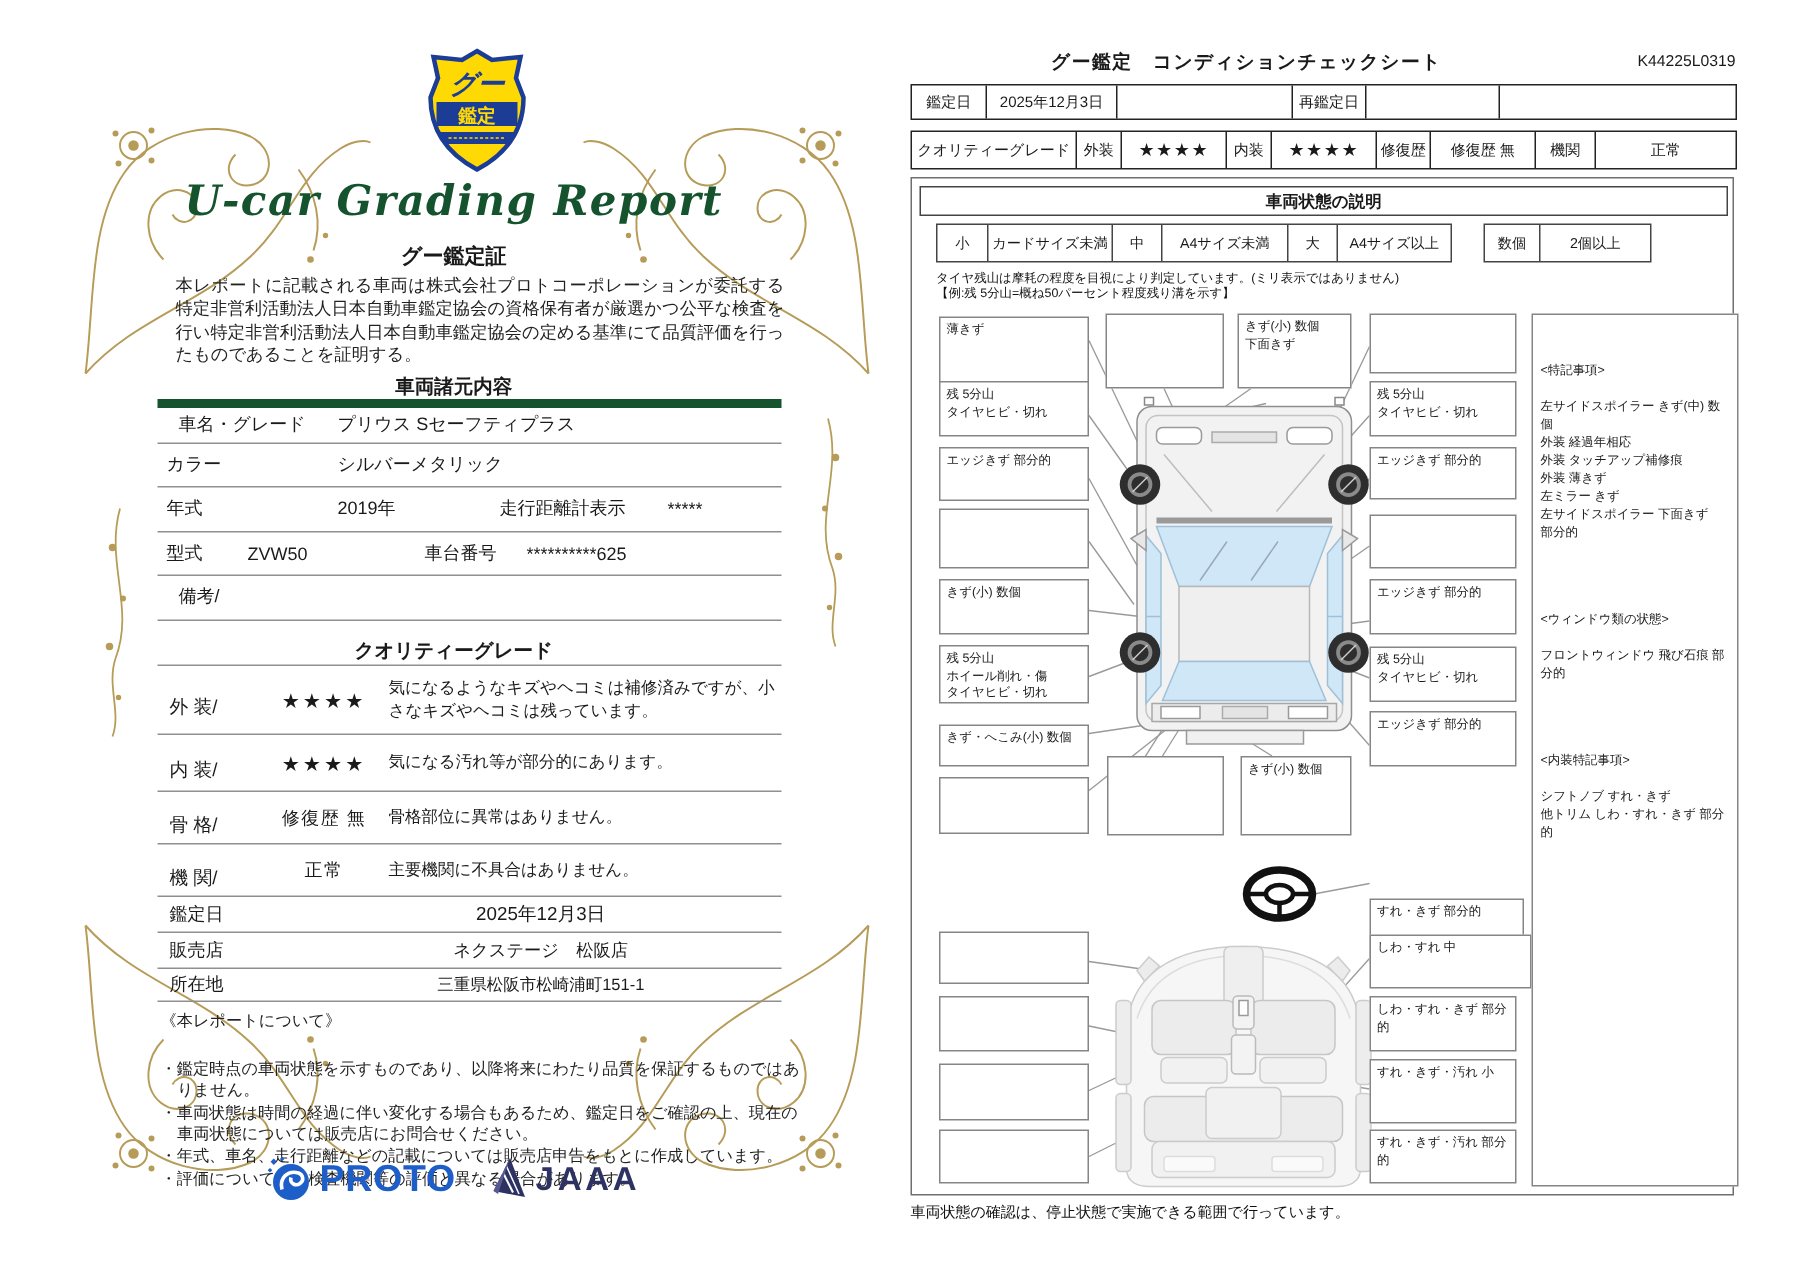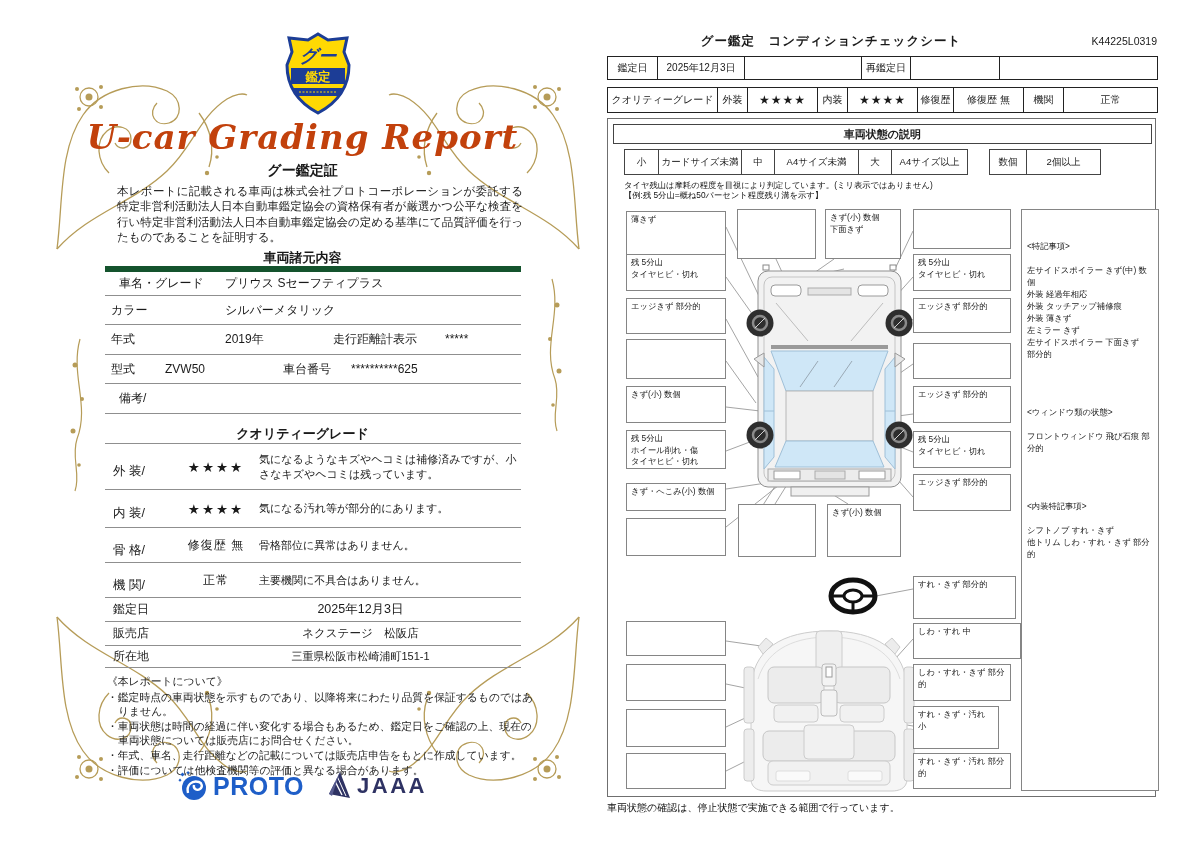--- a/index.html
+++ b/index.html
@@ -5,41 +5,41 @@
   * { margin:0; padding:0; box-sizing:border-box; }
   html,body { width:1200px; height:848px; background:#ffffff; font-family:"Liberation Sans",sans-serif; color:#1a1a1a; }
   body { position:relative; overflow:hidden; }
   .abs { position:absolute; }
 
   
   .left-page { left:35px; top:25px; width:535px; height:805px; }
   .orn { position:absolute; pointer-events:none; }
   .cert-title { left:0; right:0; top:92px; text-align:center;
     font-family:"DejaVu Serif","Liberation Serif",serif; font-style:italic; font-weight:bold;
-    font-size:34px; color:#c2410c; letter-spacing:1px; }
+    font-size:28px; color:#14532d; letter-spacing:1px; }
   .cert-sub { left:0; right:0; top:137px; text-align:center; font-weight:bold; font-size:14px; }
   .cert-intro { left:82px; width:406px; top:159px; font-family:"Liberation Serif",serif;
     font-size:11.5px; line-height:1.33; text-align:justify; color:#222; }
   .sec-heading { text-align:center; font-weight:bold; font-size:13px; }
   .spec-table { left:70px; width:416px; top:241px; }
   .spec-row { position:relative; height:29.5px; border-bottom:1px solid #8f8f8f; font-size:12px; }
   .spec-row:first-child { border-top:6px solid #14532d; }
   .spec-row span { position:absolute; top:50%; transform:translateY(-50%); white-space:nowrap; }
   .grade-table { left:70px; width:416px; top:418px; }
   .grade-row { position:relative; display:flex; align-items:center; border-bottom:1px solid #8f8f8f; font-size:12px; }
   .grade-row:first-child { border-top:1px solid #8f8f8f; }
   .g-label { width:68px; padding-left:8px; flex:none; font-size:12.5px;margin-top:10px; }
   .g-value { width:86px; flex:none; text-align:center; letter-spacing:1px; }
   .g-star  { font-size:13.5px; letter-spacing:2px; }
   .g-desc { flex:1; font-size:11px; line-height:1.35; padding-right:2px; }
   .meta-row { position:relative; display:flex; align-items:center; border-bottom:1px solid #8f8f8f; font-size:12px; }
   .m-label { width:95px; padding-left:8px; flex:none; }
   .m-value { flex:1; text-align:center; font-size:11.5px; }
   .about { left:72px; width:432px; top:649px; font-family:"Liberation Serif",serif; font-size:10.8px; line-height:1.3; color:#222; }
-  .about-head { margin-bottom:2px; }
+  .about-head { margin-bottom:18px; }
   .about li { list-style:none; text-indent:-11px; padding-left:11px; margin-bottom:1px; }
   .logos { left:0; right:0; top:746px; display:flex; justify-content:center; align-items:center; gap:22px; }
   .proto-wrap,.jaaa-wrap { display:flex; align-items:center; gap:5px; }
   .proto-text { font-weight:800; font-size:25px; color:#1e5ec8; letter-spacing:0.5px; }
   .jaaa-text { font-weight:800; font-size:22px; color:#2e3263; letter-spacing:2.5px; }
 
   
   .right-page { left:600px; top:25px; width:565px; height:815px; font-size:10px; }
   .sheet-title { left:0; width:462px; top:8px; text-align:center; font-weight:bold; font-size:12.5px; letter-spacing:1px; }
   .sheet-code { right:8px; top:10px; font-size:10.5px; }
@@ -400,30 +400,30 @@
     <div class="callout" style="left:305px;top:90px;width:98px;height:40px"></div>
     <div class="callout" style="left:305px;top:135px;width:98px;height:37px">残 5分山
 タイヤヒビ・切れ</div>
     <div class="callout" style="left:305px;top:179px;width:98px;height:35px">エッジきず 部分的</div>
     <div class="callout" style="left:305px;top:224px;width:98px;height:36px"></div>
     <div class="callout" style="left:305px;top:267px;width:98px;height:37px">エッジきず 部分的</div>
     <div class="callout" style="left:305px;top:312px;width:98px;height:37px">残 5分山
 タイヤヒビ・切れ</div>
     <div class="callout" style="left:305px;top:355px;width:98px;height:37px">エッジきず 部分的</div>
 
-    <div class="callout" style="left:305px;top:457px;width:103px;height:43px">すれ・きず 部分的</div>
+    <div class="callout" style="left:305px;top:480px;width:103px;height:43px">すれ・きず 部分的</div>
 
     <div class="callout" style="left:18px;top:502px;width:100px;height:35px"></div>
     <div class="callout" style="left:18px;top:545px;width:100px;height:37px"></div>
     <div class="callout" style="left:18px;top:590px;width:100px;height:38px"></div>
     <div class="callout" style="left:18px;top:634px;width:100px;height:36px"></div>
 
     <div class="callout" style="left:305px;top:504px;width:108px;height:36px">しわ・すれ 中</div>
     <div class="callout" style="left:305px;top:545px;width:98px;height:37px">しわ・すれ・きず 部分的</div>
-    <div class="callout" style="left:305px;top:587px;width:86px;height:43px">すれ・きず・汚れ 小</div>
+    <div class="callout" style="left:305px;top:587px;width:98px;height:43px">すれ・きず・汚れ 小</div>
     <div class="callout" style="left:305px;top:634px;width:98px;height:36px">すれ・きず・汚れ 部分的</div>
 
     <div class="remarks">
       <div class="rsec">
         <div>&lt;特記事項&gt;</div>
         <div>左サイドスポイラー きず(中) 数個
 外装 経過年相応
 外装 タッチアップ補修痕
 外装 薄きず
 左ミラー きず

